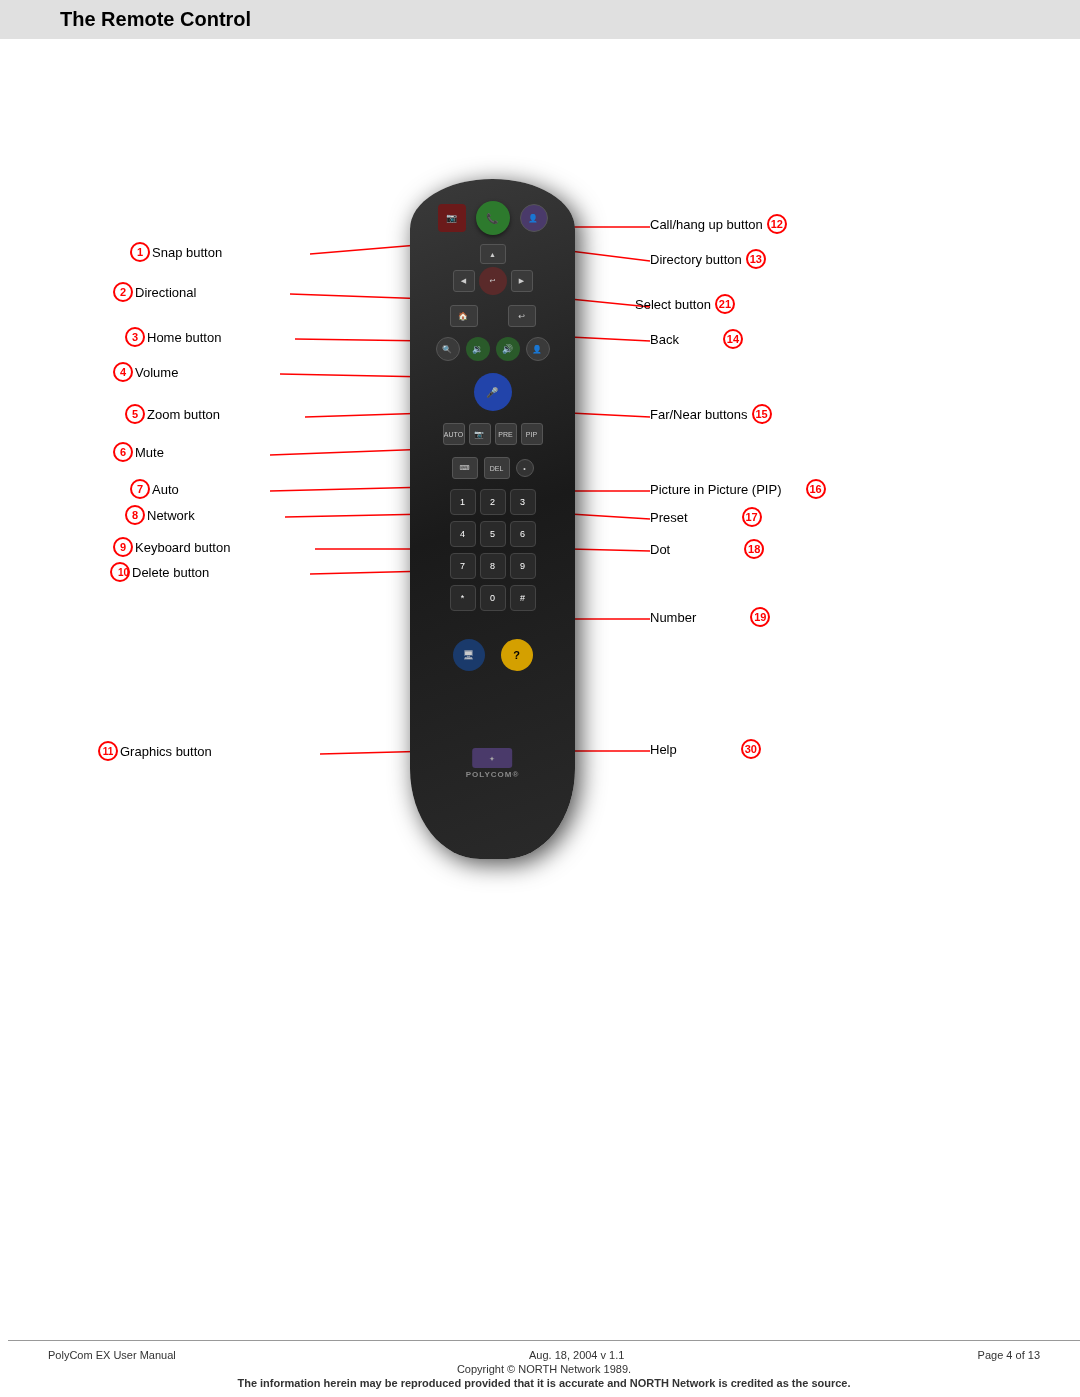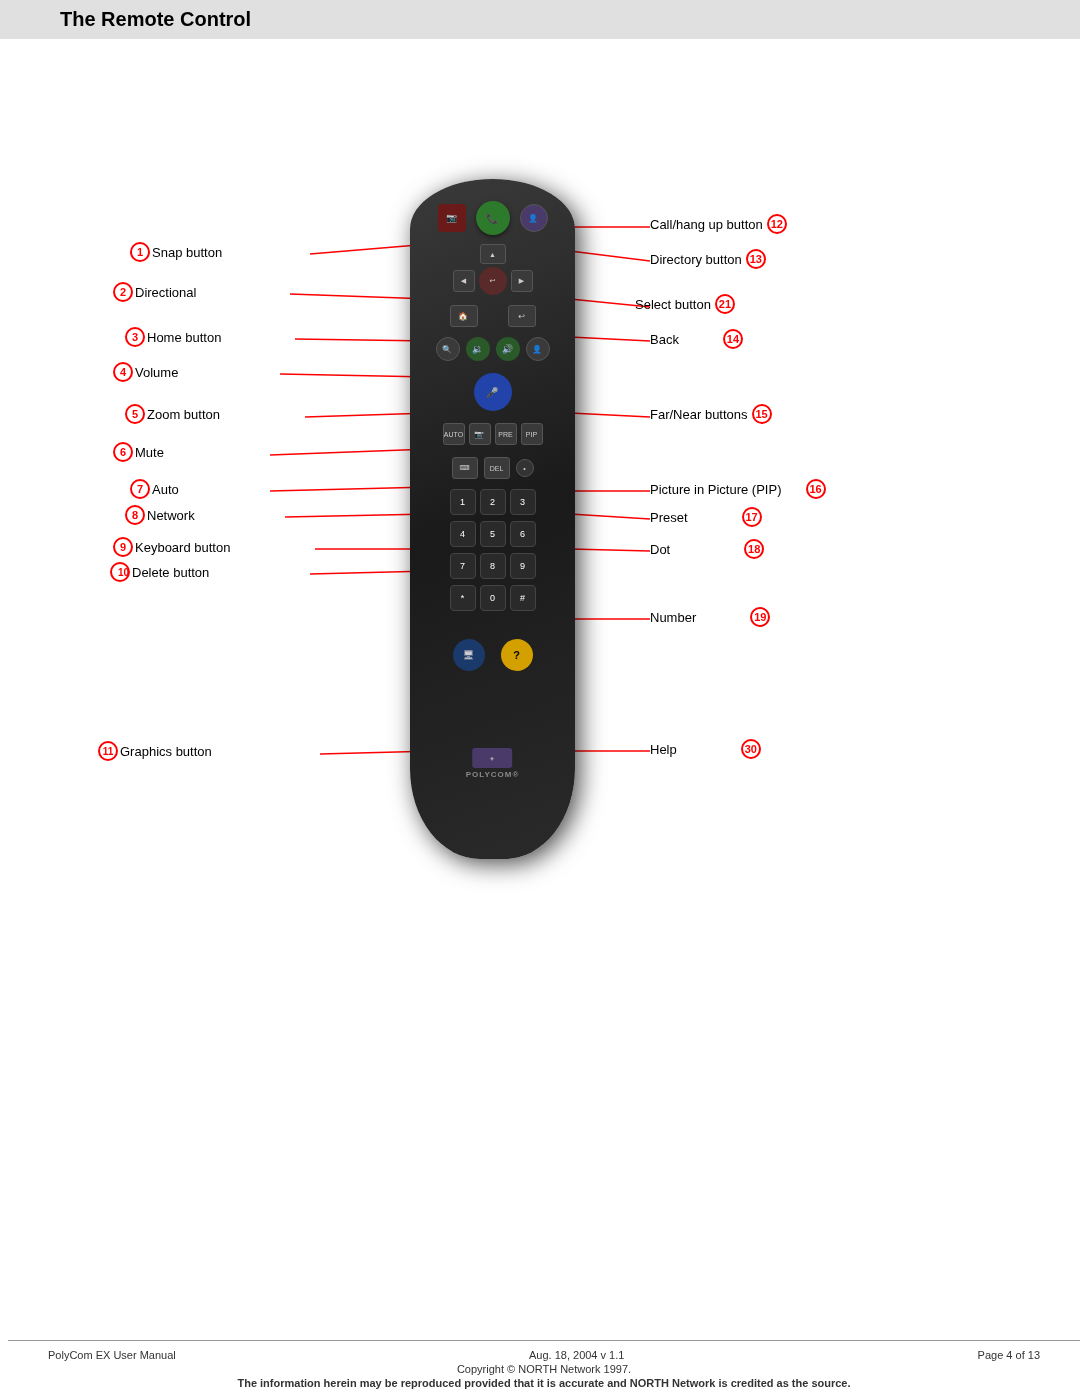--- a/index.html
+++ b/index.html
@@ -424,18 +424,18 @@
 
 </div>
 
 <div class="page-footer" style="position:absolute;bottom:0;left:0;right:0;">
   <div class="footer-row1">
     <span>PolyCom EX User Manual</span>
     <span>Aug. 18, 2004   v 1.1</span>
     <span>Page 4 of 13</span>
   </div>
   <div class="footer-row2">
-    <span>Copyright © NORTH Network 1997.</span>
+    <span>Copyright © NORTH Network 1989.</span>
   </div>
   <div class="footer-row3">
     <span>The information herein may be reproduced provided that it is accurate and NORTH Network is credited as the source.</span>
   </div>
 </div>
 
 </body></html>

